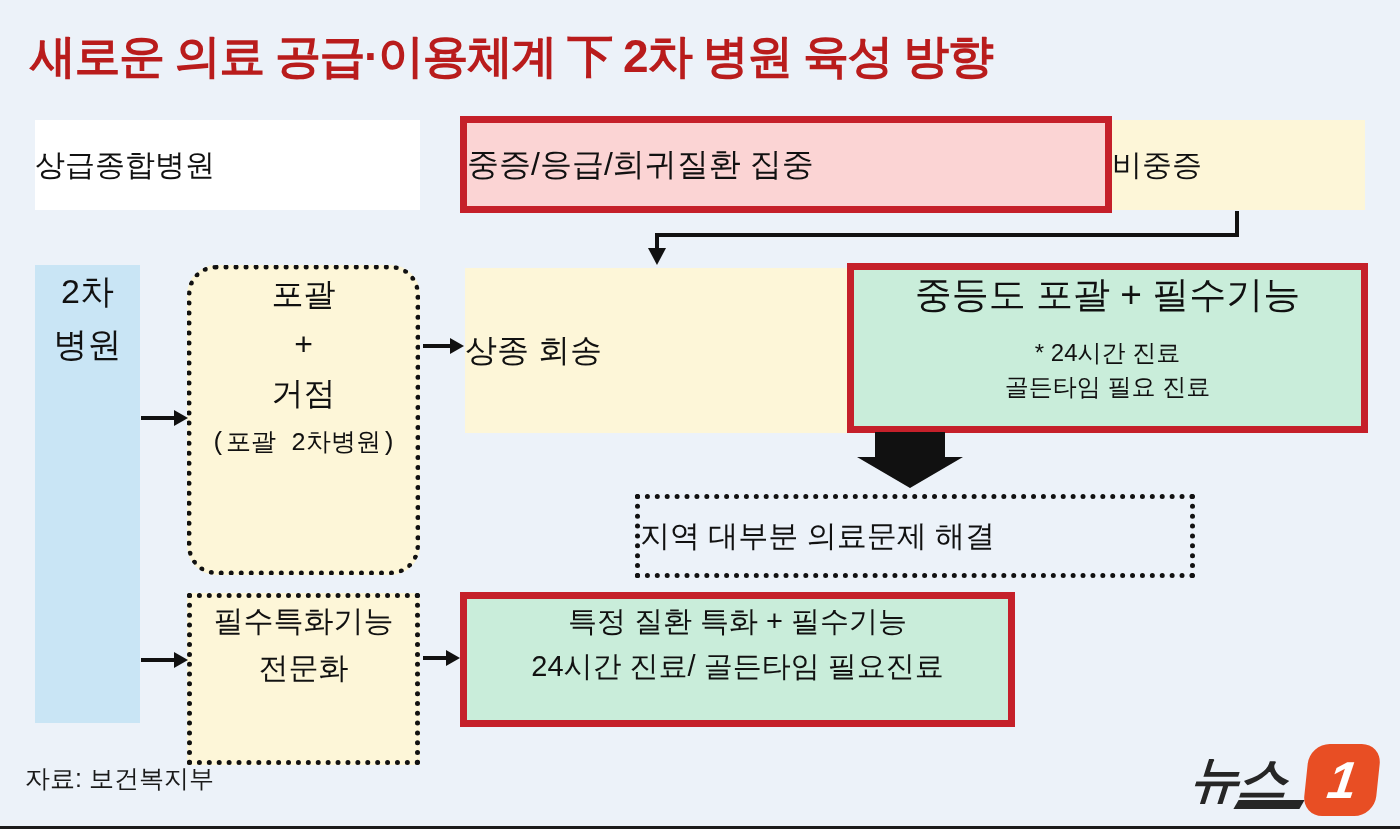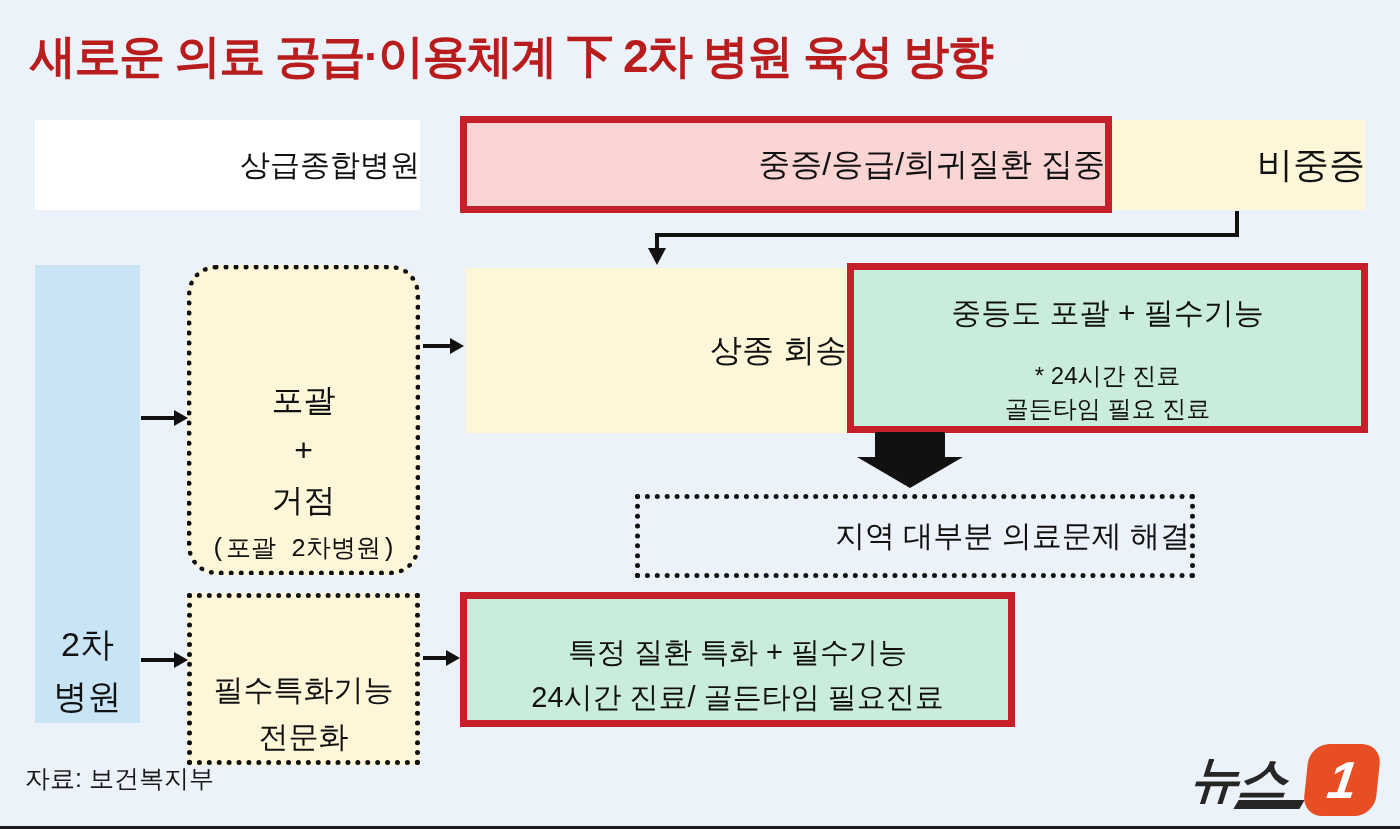--- a/index.html
+++ b/index.html
@@ -1,34 +1,34 @@
 <!DOCTYPE html>
 <html style="--bg: #ecf2f9; --pink: #fbd4d4; --red: #c5202a; --yellow: #fdf6d8; --green: #c9edda; --blue: #c9e5f5; --orange: #e84e24;"><head>
 <meta charset="utf-8">
 <style>
   html,body{margin:0;padding:0;}
   body{font-family:"Liberation Sans","DejaVu Sans",sans-serif;color:#111;}
   .canvas{position:relative;width:1400px;height:829px;background:var(--bg,#ecf2f9);overflow:hidden;}
   .abs{position:absolute;box-sizing:border-box;}
-  .box{display:flex;align-items:center;justify-content:flex-end;text-align:center;}
+  .box{display:flex;align-items:center;justify-content:flex-start;text-align:center;}
   .col{flex-direction:column;}
 
   .title{left:30px;top:26px;width:1200px;font-size:46px;font-weight:900;letter-spacing:-1.5px;color:#b91c1c;}
 
   .white-box{left:35px;top:120px;width:385px;height:90px;background:#ffffff;font-size:30px;}
   .pink-box{left:460px;top:116px;width:652px;height:97px;background:var(--pink,#fbd4d4);border:7px solid var(--red,#c5202a);font-size:32px;}
-  .nonsevere-box{left:1112px;top:120px;width:253px;height:90px;background:var(--yellow,#fdf6d8);font-size:36px;font-family:Liberation Mono, monospace;}
+  .nonsevere-box{left:1112px;top:120px;width:253px;height:90px;background:var(--yellow,#fdf6d8);font-size:30px;font-family:Liberation Mono, monospace;}
 
   .blue-box{left:35px;top:265px;width:105px;height:458px;background:var(--blue,#c9e5f5);font-size:34px;line-height:1.55;}
   .dotted{border:5px dotted #111;}
   .dotted1{left:187px;top:265px;width:233px;height:310px;background:var(--yellow,#fdf6d8);font-size:32px;line-height:1.55;border-radius:29px;}
   .dotted1 .sub{font-size:25px;margin-top:6px;font-family:Liberation Mono, monospace;}
   .referral-box{left:465px;top:268px;width:382px;height:165px;background:var(--yellow,#fdf6d8);font-size:32px;}
   .green1{left:847px;top:263px;width:521px;height:170px;background:var(--green,#c9edda);border:7px solid var(--red,#c5202a);}
-  .green1 .l1{font-size:30px;margin-bottom:25px;}
+  .green1 .l1{font-size:37px;margin-bottom:16px;}
   .green1 .l2{font-size:24px;line-height:1.4;}
   .regional-box{left:635px;top:494px;width:560px;height:84px;font-size:30px;}
   .dotted3{left:187px;top:593px;width:233px;height:172px;background:var(--yellow,#fdf6d8);font-size:30px;line-height:1.55;}
   .green2{left:460px;top:592px;width:555px;height:135px;background:var(--green,#c9edda);border:7px solid var(--red,#c5202a);font-size:29px;line-height:1.55;}
 
   .source{left:25px;top:762px;font-size:25px;color:#1a1a1a;}
   .bottom-bar{left:0;bottom:0;width:1400px;height:3px;background:#1b1b1b;}
 
   .svg-layer{left:0;top:0;width:1400px;height:829px;pointer-events:none;}
 

